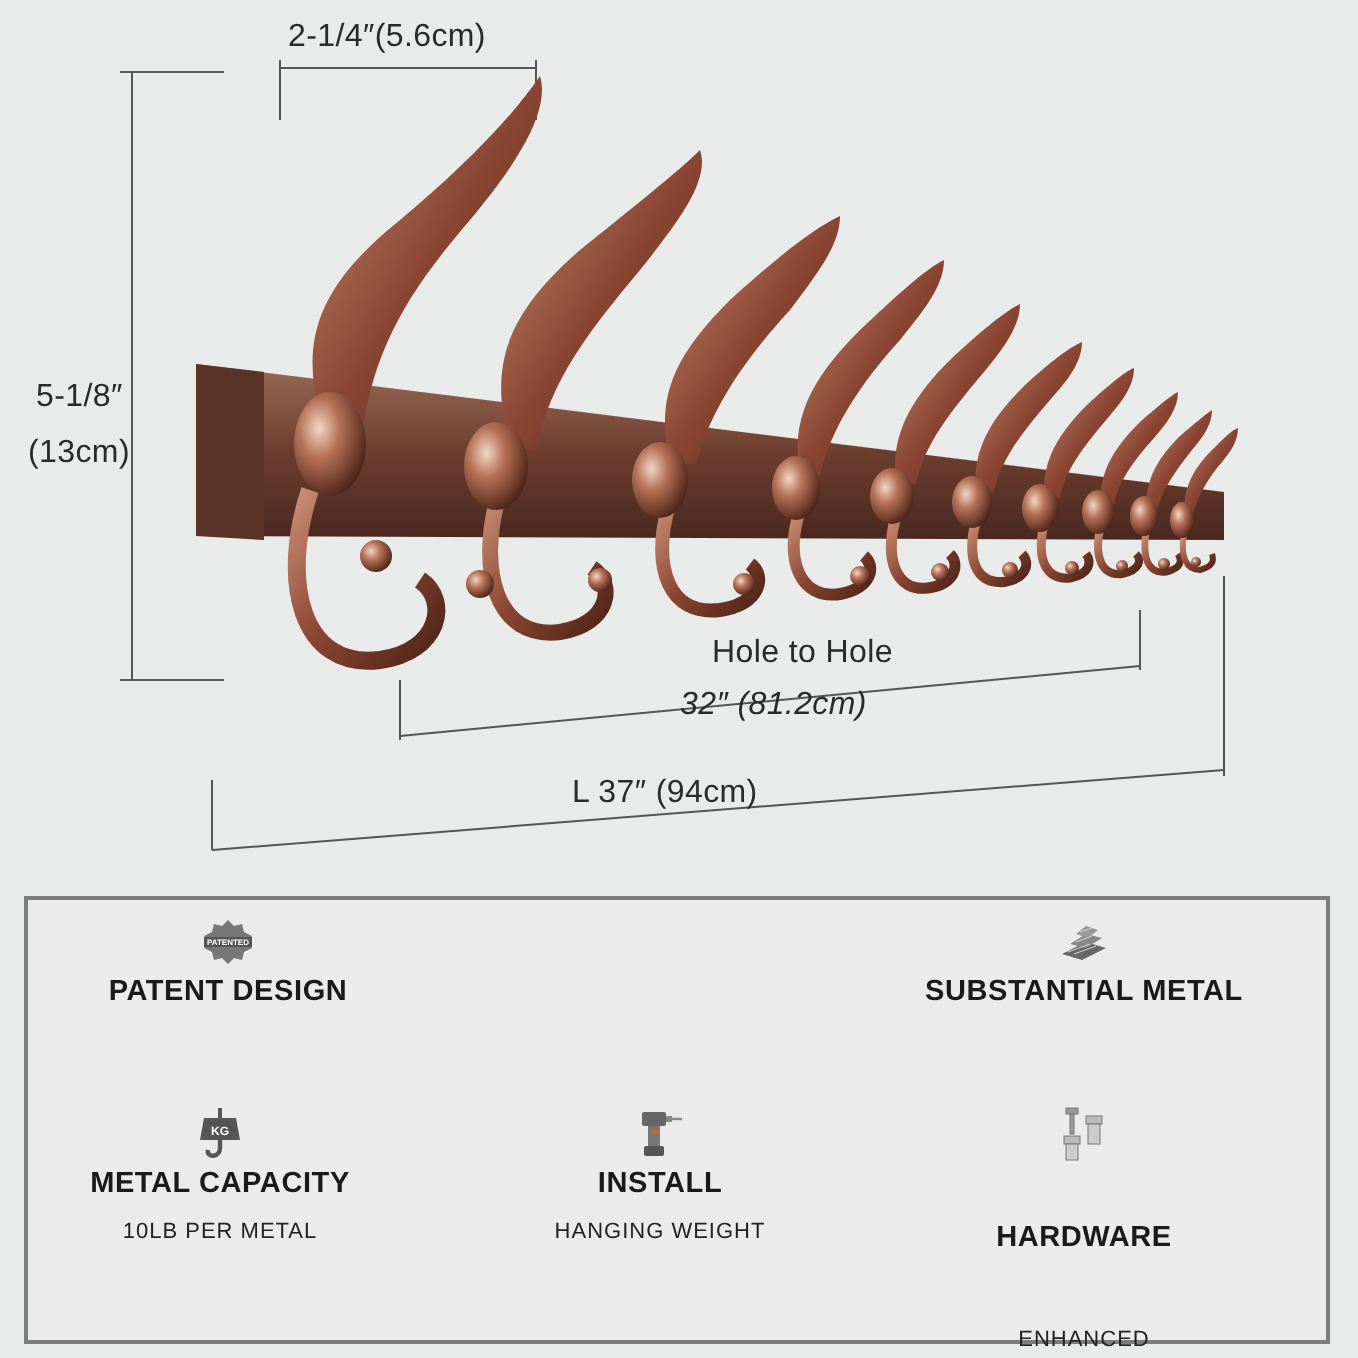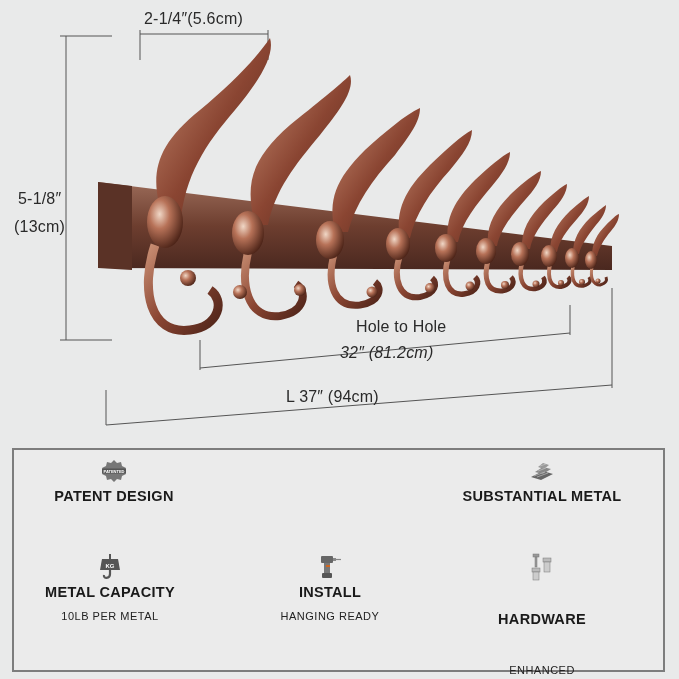--- a/index.html
+++ b/index.html
@@ -187,21 +187,21 @@
       <svg width="24" height="28" viewBox="0 0 24 28">
         <rect x="3" y="3" width="12" height="7" rx="1" fill="#666"></rect>
         <rect x="15" y="5" width="3" height="3" fill="#888"></rect>
         <line x1="18" y1="6.5" x2="23" y2="6.5" stroke="#888" stroke-width="1.2"></line>
         <rect x="6" y="10" width="6" height="10" fill="#777"></rect>
         <rect x="4" y="20" width="10" height="5" rx="1" fill="#555"></rect>
         <rect x="8" y="12" width="4" height="2" fill="#d1661f"></rect>
       </svg>
     </div>
     <div class="title">INSTALL</div>
-    <div class="sub">HANGING READY</div>
+    <div class="sub">HANGING WEIGHT</div>
   </div>
   <div class="feat" style="left:428px; top:102px;gap:27px;">
     <div class="icon">
       <svg width="26" height="30" viewBox="0 0 26 30">
         <g fill="#999" stroke="#777" stroke-width="0.5">
           <rect x="4" y="2" width="6" height="3"></rect>
           <rect x="6" y="5" width="2" height="10"></rect>
           <rect x="14" y="6" width="8" height="4" fill="#bbb"></rect>
           <rect x="15" y="10" width="6" height="10" fill="#ccc"></rect>
           <rect x="3" y="16" width="8" height="4" fill="#bbb"></rect>

